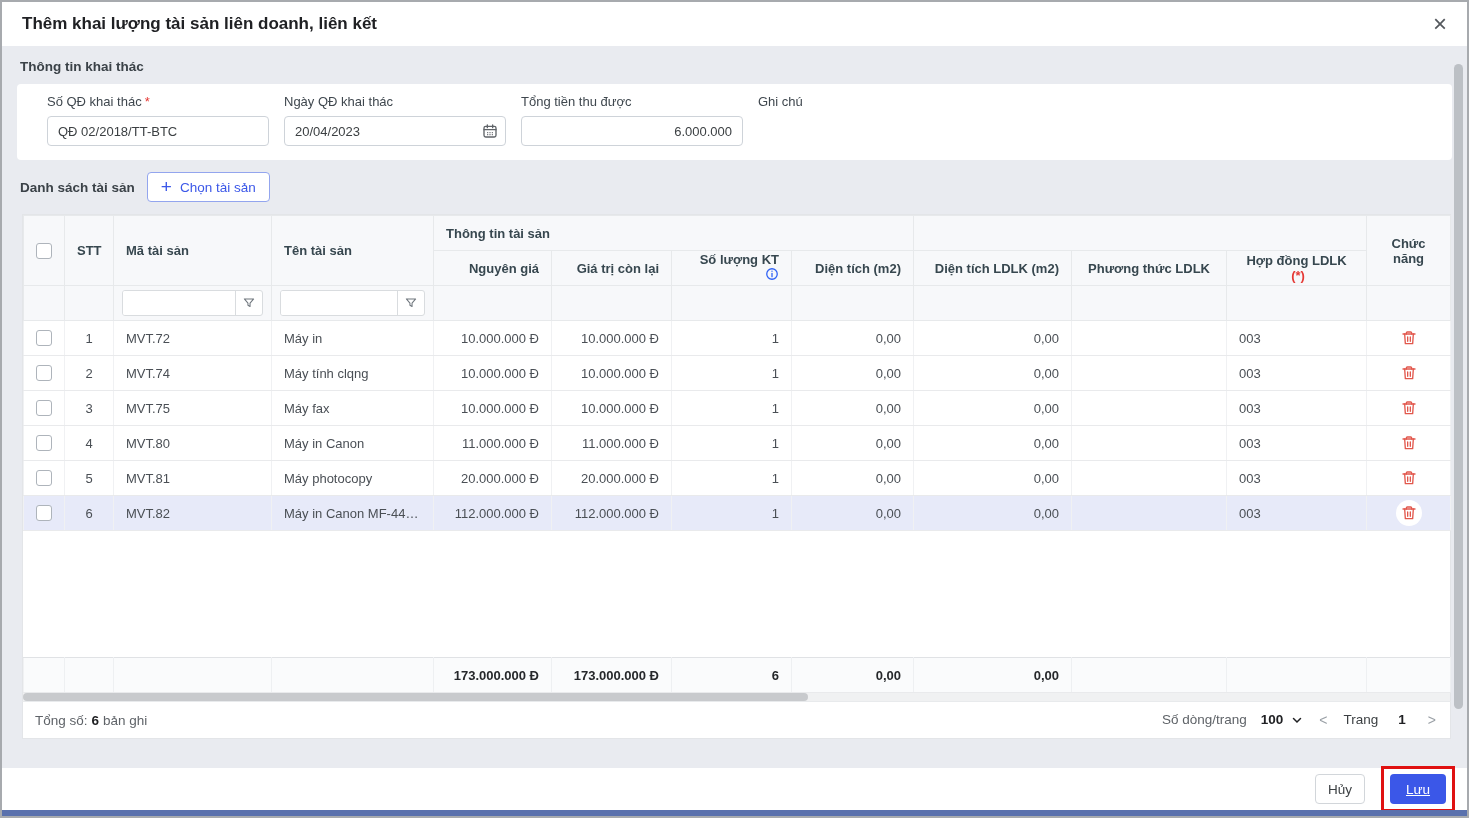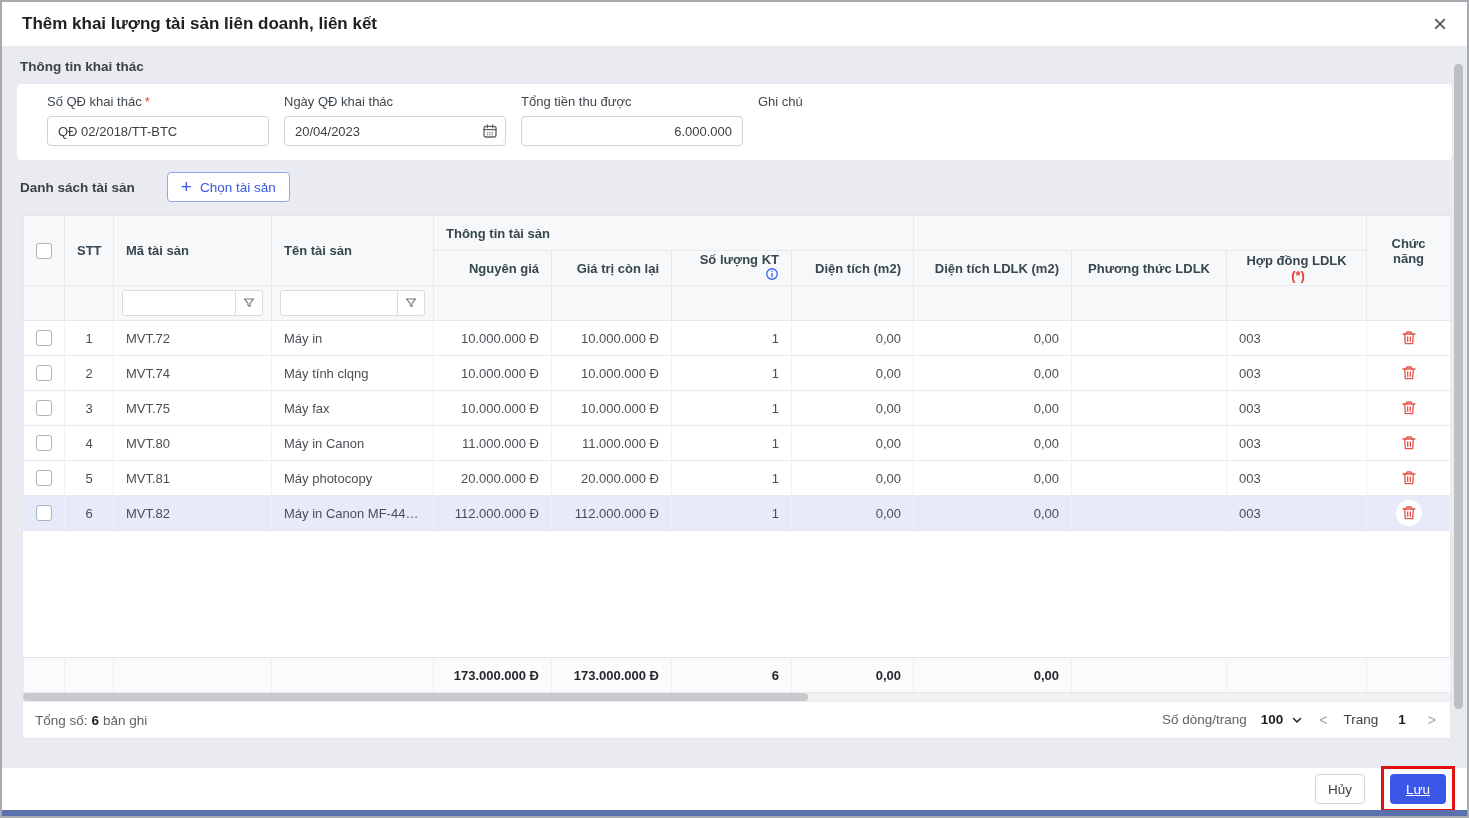--- a/index.html
+++ b/index.html
@@ -28,21 +28,21 @@
   .req { color:#e53935; margin-left:3px; }
   .inp-wrap { position:relative; }
   .inp { height:30px; border:1px solid #ced3d9; border-radius:4px; padding:0 10px;
          font-size:13px; color:#3c4043; width:100%; outline:none; background:#fff; font-family:inherit; }
   .inp::placeholder { color:#b4bac0; }
   .inp.num { text-align:right; }
   .w-s { width:222px; } .w-l { width:341px; }
   .cal-icon { position:absolute; right:8px; top:7px; pointer-events:none; }
 
   
-  .assets-row { display:flex; align-items:center; margin:12px 18px 0; gap:32px; }
+  .assets-row { display:flex; align-items:center; margin:12px 18px 0; gap:12px; }
   .choose-btn { height:30px; padding:0 13px; background:#fff; border:1px solid #93a5ee; border-radius:4px;
                 color:#3b57e8; font-size:13.5px; font-weight:500; display:flex; align-items:center; gap:8px;
                 cursor:pointer; font-family:inherit; }
   .choose-btn .plus { font-size:19px; font-weight:400; line-height:1; margin-top:-2px; }
 
   
   .table-card { margin:12px 0 0 20px; width:1429px; background:#fff; }
   .table-area { height:487px; display:flex; flex-direction:column; border:1px solid #e3e5e8;
                 border-bottom:none; background:#fff; }
   table { border-collapse:collapse; table-layout:fixed; width:1427px; font-size:13px; }

